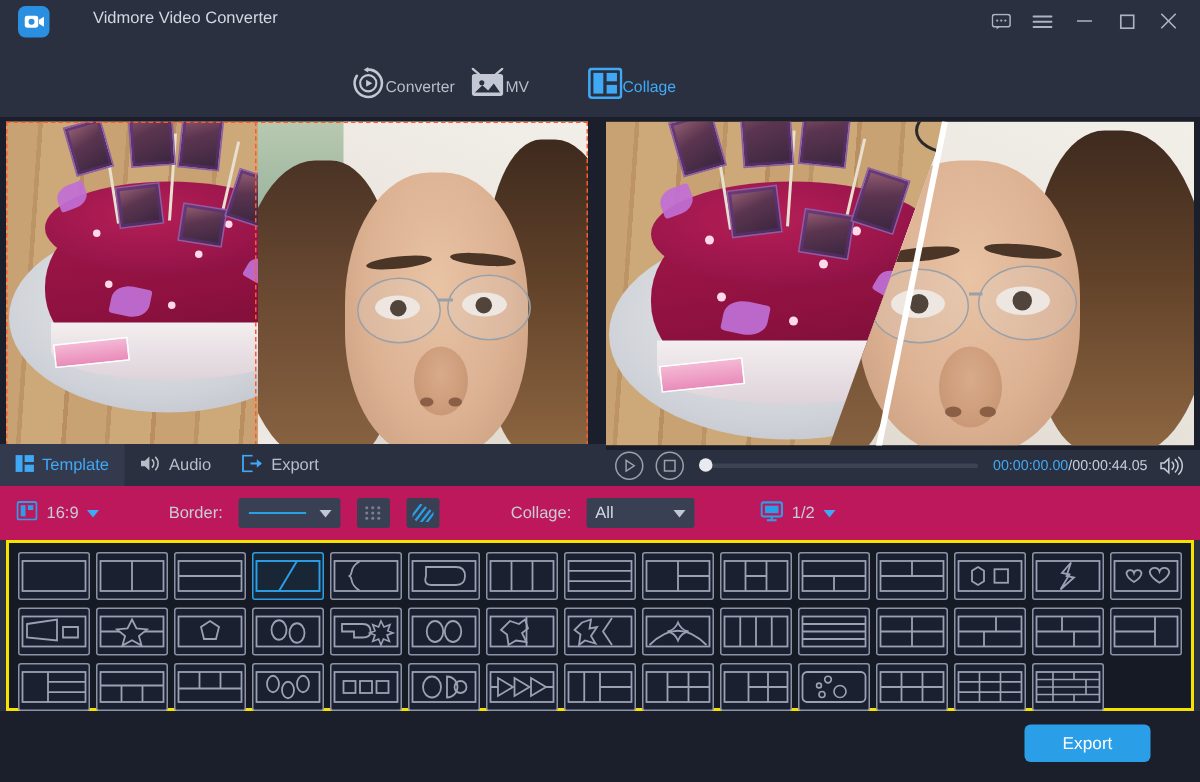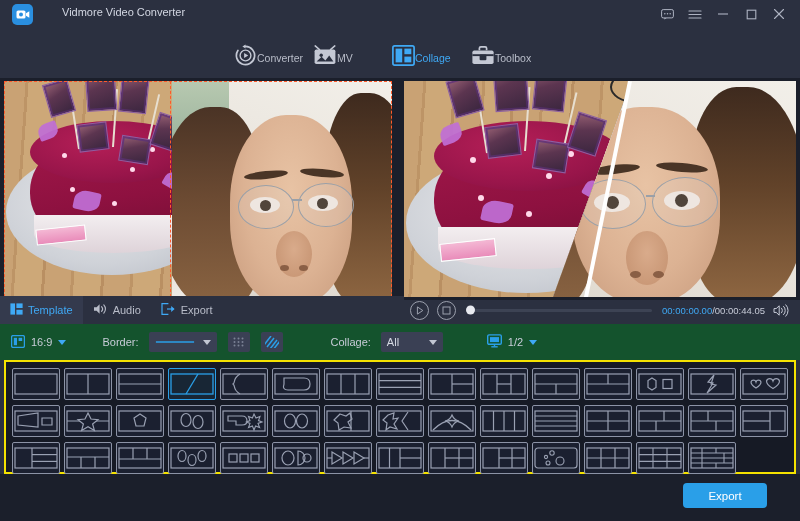--- a/index.html
+++ b/index.html
@@ -165,21 +165,21 @@
   }
   .subtab.sel { background:#343a4d; color:#3fa9f5; }
   .subtab.hl::after {
     content:""; position:absolute; left:8px; right:8px; bottom:1px; height:3px;
     background:#f5e200; border-radius:1px;
   }
 
   
   .optrow {
     position:absolute; left:0; top:324px; width:800px; height:36px;
-    background:#14532d; display:flex; align-items:center;
+    background:#be185d; display:flex; align-items:center;
   }
   .opt { display:flex; align-items:center; gap:6px; font-size:11px; color:#c8ccd8; }
   .caret { width:0;height:0;border-left:4.5px solid transparent;border-right:4.5px solid transparent;
            border-top:5px solid #3fa9f5; }
   .dd {
     background:#3a4054; border-radius:2px; height:20px;
     display:flex; align-items:center; justify-content:space-between;
     padding:0 6px; gap:8px; font-size:11px; color:#d6dae4;
   }
   .sqbtn {
@@ -301,31 +301,20 @@
         <svg width="23" height="21" viewBox="0 0 23 21">
           <rect x="0.9" y="0.9" width="21.2" height="19.2" rx="1.8" fill="none" stroke="#3fa9f5" stroke-width="1.7"></rect>
           <rect x="3.6" y="3.6" width="6.6" height="13.8" fill="#3fa9f5"></rect>
           <rect x="12.4" y="3.6" width="6.9" height="5.6" fill="#3fa9f5"></rect>
           <rect x="12.4" y="11.6" width="6.9" height="5.8" fill="#3fa9f5"></rect>
         </svg>
       </div>
       <div class="nlabel">Collage</div>
     </div>
 
-    <div class="navitem" style="left:471px">
-      <div class="navicon">
-        <svg width="24" height="21" viewBox="0 0 24 21">
-          <path d="M8.4 5.2 L8.4 3.3 a1.5 1.5 0 0 1 1.5 -1.5 L14.1 1.8 a1.5 1.5 0 0 1 1.5 1.5 L15.6 5.2" fill="none" stroke="#c4c8d4" stroke-width="1.7"></path>
-          <rect x="1.4" y="5.4" width="21.2" height="13.6" rx="1.8" fill="#c4c8d4"></rect>
-          <rect x="8.6" y="9.6" width="6.8" height="5.6" rx="1" fill="#2b3040"></rect>
-          <rect x="1.4" y="9.2" width="21.2" height="1.9" fill="#2b3040"></rect>
-        </svg>
-      </div>
-      <div class="nlabel">Toolbox</div>
-    </div>
   </div>
 
   <div class="previews">
 
     <div class="pane pane-left">
       <div class="paneinner">
 
         <div style="position:absolute;left:0;top:0;width:168px;height:100%;overflow:hidden">
           <div class="photo-cake" style="position:absolute;left:-4px;top:-6px;width:260px;height:230px">
             <div class="wood"></div>
@@ -538,21 +527,21 @@
         <svg width="14" height="13" viewBox="0 0 14 13">
           <rect x="0.6" y="0.6" width="12.8" height="11.8" rx="1.4" fill="none" stroke="#2a9fe8" stroke-width="1.3"></rect>
           <rect x="2.8" y="2.8" width="3.2" height="7.4" fill="#2a9fe8"></rect>
           <rect x="7.6" y="2.8" width="3.6" height="3.2" fill="#2a9fe8"></rect>
         </svg>
       </span>
       <span>16:9</span>
       <span class="caret"></span>
     </div>
 
-    <div class="opt" style="margin-left:36px">
+    <div class="opt" style="margin-left:46px">
       <span>Border:</span>
       <div class="dd" style="width:68px;margin-left:4px">
         <svg width="44" height="8" viewBox="0 0 44 8">
           <line x1="1" y1="4" x2="43" y2="4" stroke="#2a9fe8" stroke-width="1.6"></line>
         </svg>
         <span class="caret-w"></span>
       </div>
       <div class="sqbtn" style="margin-left:5px">
         <svg width="13" height="12" viewBox="0 0 13 12">
           <g fill="#7b8295">
@@ -575,21 +564,21 @@
               <line x1="2" y1="11" x2="9" y2="2"></line>
             <line x1="5" y1="13" x2="12" y2="4"></line>
               <line x1="8" y1="14" x2="15" y2="5"></line>
           </g>
         </svg>
       </div>
     </div>
 
     <div class="opt" style="margin-left:48px">
       <span>Collage:</span>
-      <div class="dd" style="width:62px;margin-left:4px">
+      <div class="dd" style="width:72px;margin-left:4px">
         <span>All</span>
         <span class="caret-w"></span>
       </div>
     </div>
 
     <div class="opt" style="margin-left:44px">
       <span>
         <svg width="15" height="14" viewBox="0 0 15 14">
           <rect x="0.7" y="0.9" width="13.6" height="9.4" rx="1.3" fill="none" stroke="#2a9fe8" stroke-width="1.4"></rect>
           <rect x="3" y="3.1" width="9" height="5" fill="#2a9fe8"></rect>

